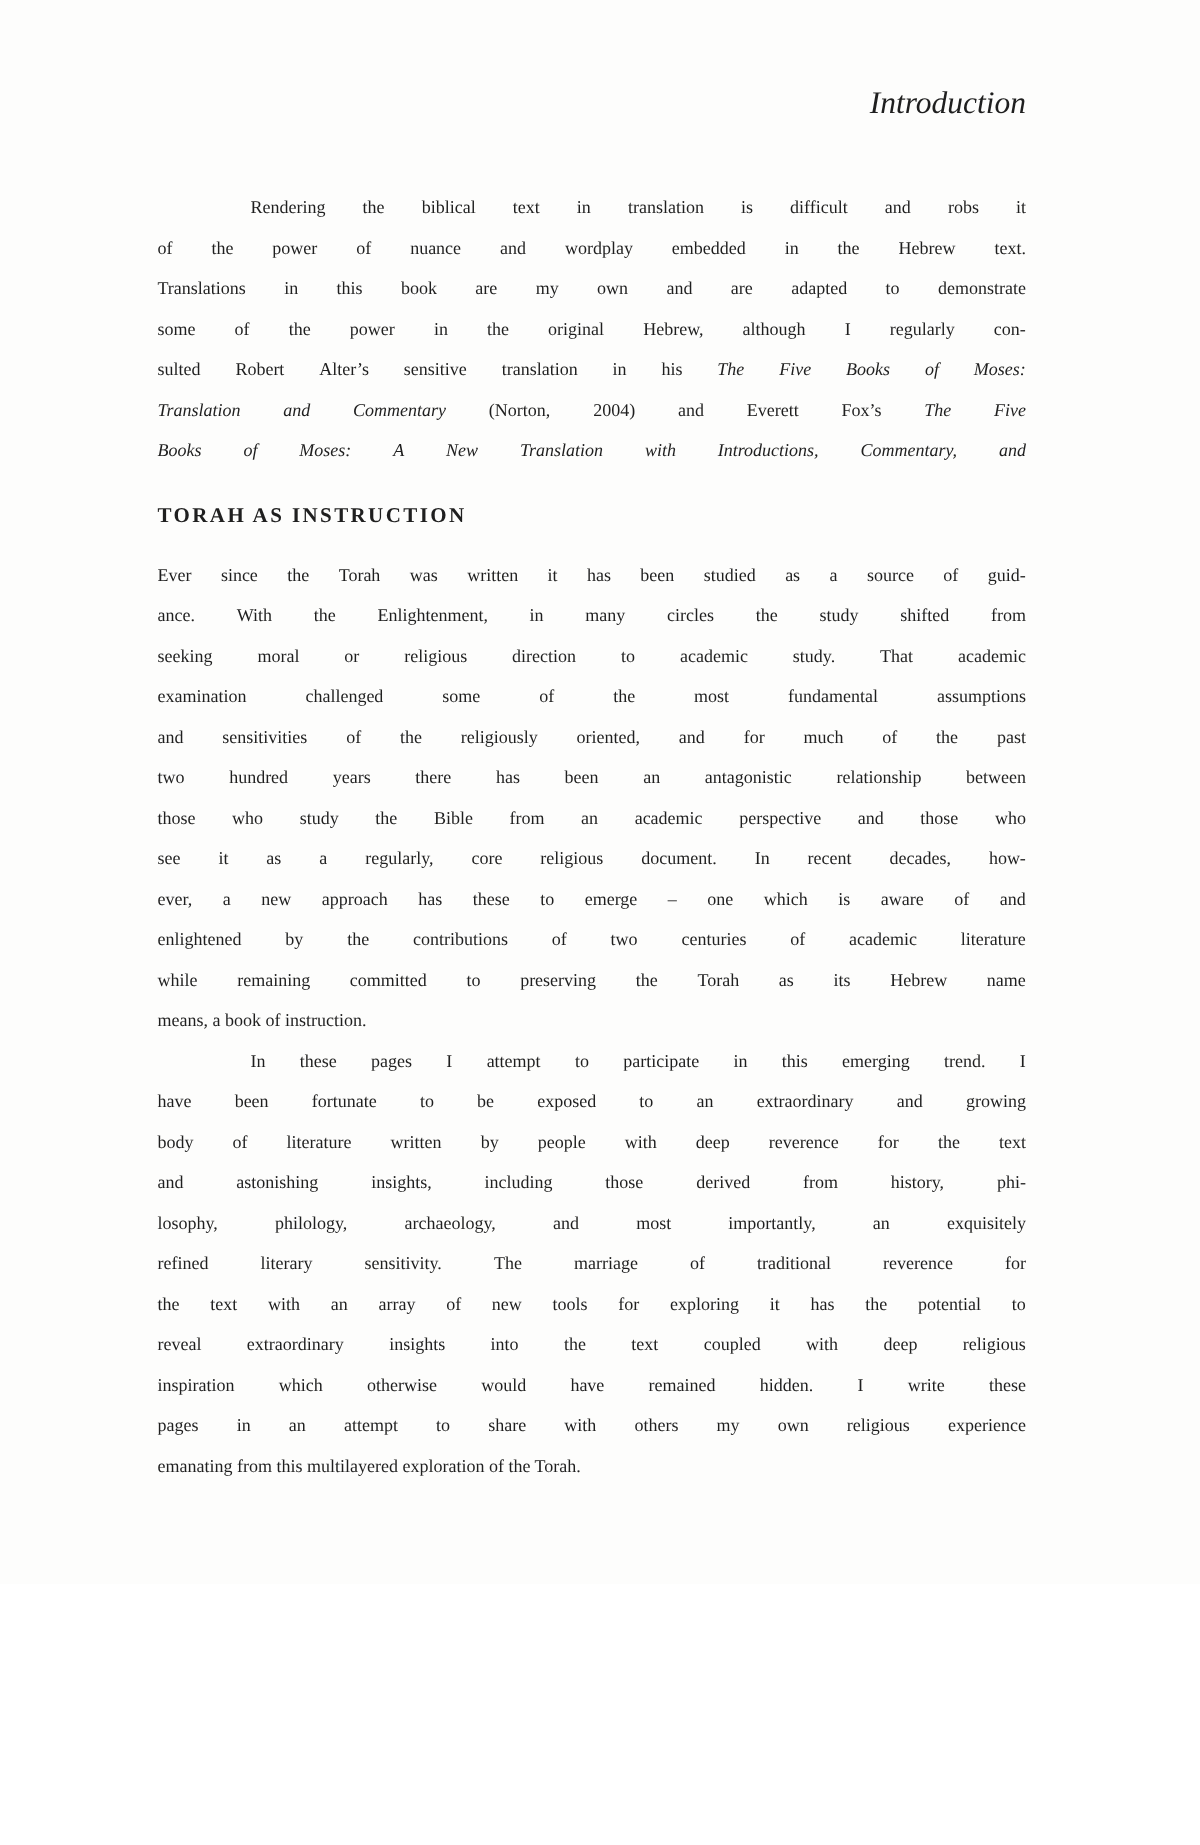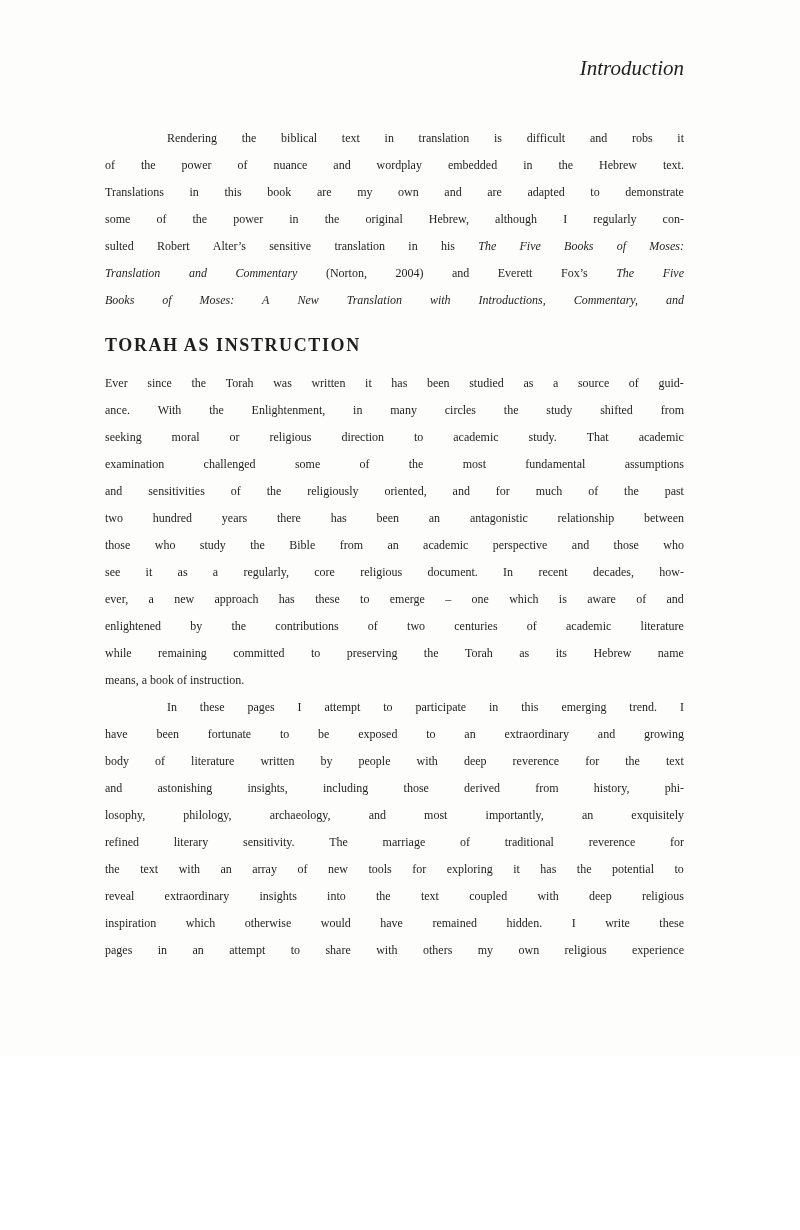--- a/index.html
+++ b/index.html
@@ -25,21 +25,21 @@
     text-align: right;
     font-style: italic;
     font-size: 21px;
   }
   .paragraph { }
   #para-0 { margin-top: 43px; }
   .section-heading {
     margin: 19px 0 0 0;
     height: 24px;
     line-height: 24px;
-    font-size: 18px;
+    font-size: 14px;
     font-weight: bold;
     letter-spacing: 1.6px;
   }
   #para-1 { margin-top: 13px; }
   #para-2 { margin-top: 0px; }
   .line {
     height: 27px;
     line-height: 27px;
     font-size: 12px;
   }
@@ -440,16 +440,17 @@
           <span class="w">attempt</span>
           <span class="w">to</span>
           <span class="w">share</span>
           <span class="w">with</span>
           <span class="w">others</span>
           <span class="w">my</span>
           <span class="w">own</span>
           <span class="w">religious</span>
           <span class="w">experience</span>
         </div>
+        <div class="line last"><span>emanating from this multilayered exploration of the Torah.</span></div>
       </div>
   </div>
   <div class="folio">xxxi</div>
 </div>
 
 </body></html>

